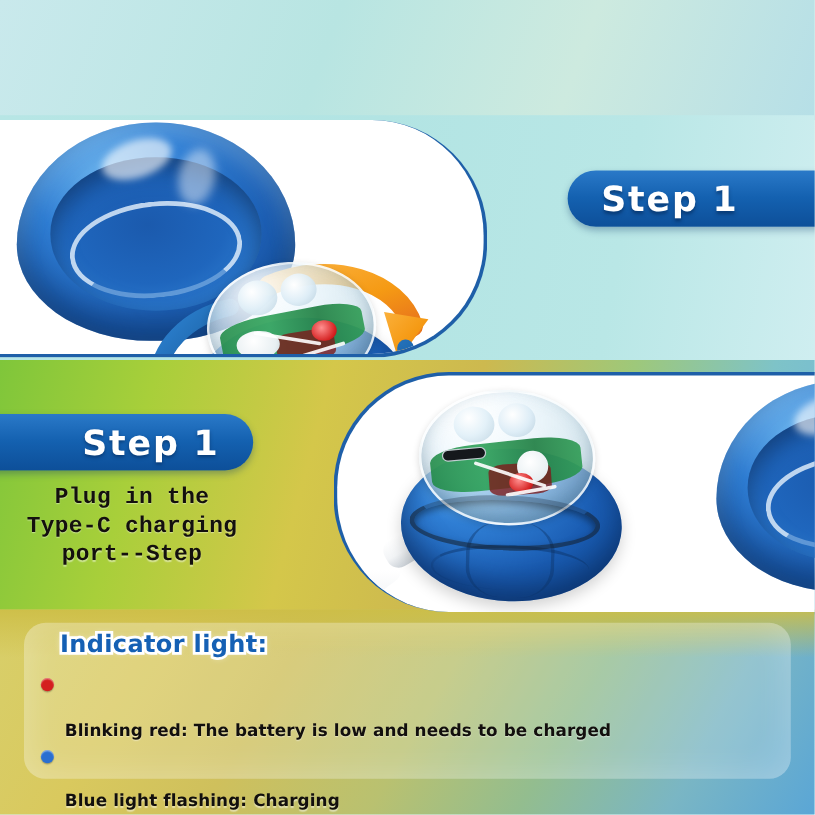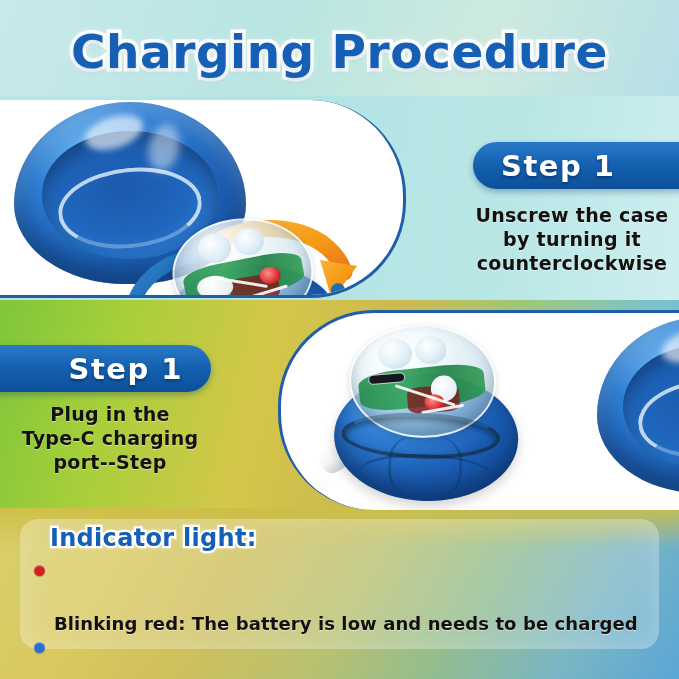--- a/index.html
+++ b/index.html
@@ -228,37 +228,37 @@
 
   
   #indicator-panel {
     position: absolute; left: 20px; top: 519px; width: 639px; height: 130px;
     background: rgba(255,255,255,.20);
     border-radius: 18px;
     box-shadow: inset 0 0 30px rgba(255,255,255,.25);
   }
   #indicator-title {
     position: absolute; left: 18px; top: 5px;
-    font-size: 24px; font-weight: bold;
+    font-size: 20px; font-weight: bold;
     color: #1560b4;
     -webkit-text-stroke: 4.5px #ffffff;
     paint-order: stroke fill;
     text-shadow: 0 0 6px rgba(255,255,255,.9);
     letter-spacing: .3px;
     padding-left: 12px;
   }
   #indicator-list {
     position: absolute; left: 13px; top: 41px; width: 612px;
     list-style: none;
   }
   #indicator-list li {
     position: relative;
     display: block;
     padding-left: 21px;
-    font-size: 18px; font-weight: bold;
+    font-size: 14px; font-weight: bold;
     color: #120f0d;
     line-height: 1.42;
     letter-spacing: .1px;
     text-shadow: 0 1px 1px rgba(255,255,255,.5);
     white-space: pre-line;
   }
   #indicator-list li .dot {
     position: absolute; left: 1px; top: 5px;
     width: 11px; height: 11px; border-radius: 50%;
     box-shadow: 0 1px 1px rgba(0,0,0,.25), inset 0 1px 1px rgba(255,255,255,.45);
@@ -365,33 +365,29 @@
         <div class="led led-white" style="left:56%; top:44%; width:18%; height:24%;"></div>
         <div class="led led-red" style="left:52%; top:62%; width:14%; height:14%;"></div>
         <div class="usb-port"></div>
         <div class="wire" style="left:30%; top:62%; width:44%; height:3px; transform:rotate(16deg);"></div>
         <div class="wire" style="left:50%; top:74%; width:30%; height:3px; transform:rotate(-12deg);"></div>
       </div>
       <div class="neck-ring"></div>
     </div>
   </div>
 
-  <div id="title">Charging Procedure</div>
 
   <div class="step-banner" id="banner-step1">
     <span>Step 1</span>
   </div>
-  <div class="step-caption" id="caption-step1" style="white-space: pre-line;">Unscrew the case
-by turning it
-counterclockwise</div>
 
   <div class="step-banner" id="banner-step2">
     <span>Step 1</span>
   </div>
-  <div class="step-caption" id="caption-step2" style="white-space: pre-line;">Plug in the
+  <div class="step-caption" id="caption-step2" style="white-space: pre-line; font-family: Liberation Mono, monospace;">Plug in the
 Type-C charging
 port--Step</div>
 
   <div id="indicator-panel">
     <div id="indicator-title">Indicator light:</div>
     <ul id="indicator-list">
       <li>
         <span class="dot" style="background: rgb(212, 31, 31);"></span>
         <span>Blinking red:  The battery is low and needs to be charged</span>
       </li>

